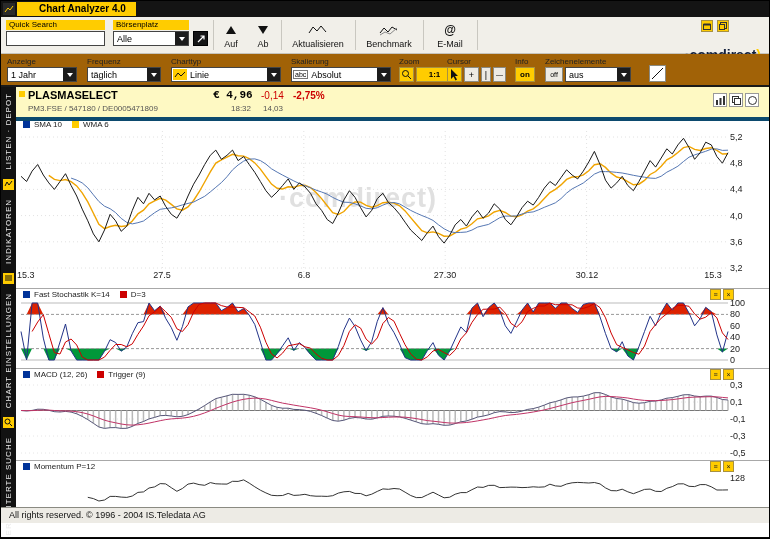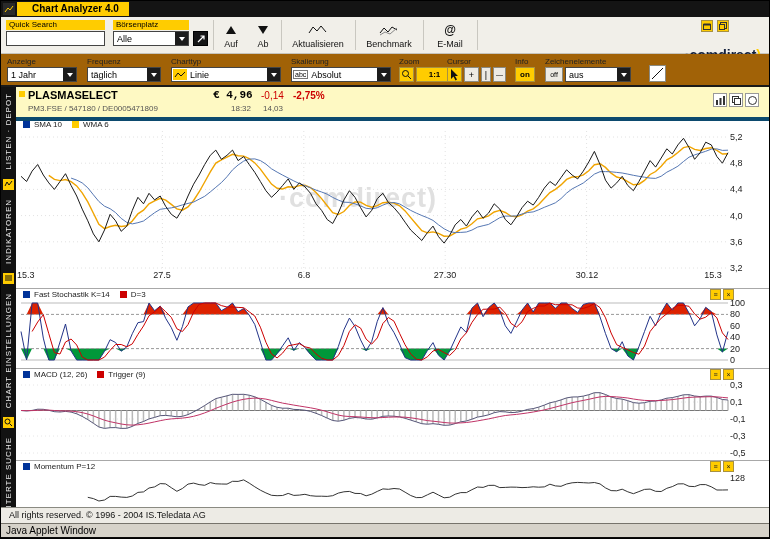--- a/index.html
+++ b/index.html
@@ -1,21 +1,21 @@
 <!DOCTYPE html>
 <html><head>
 <meta charset="utf-8">
 <style>
   html,body{margin:0;padding:0;background:#9a9a9a;}
   .win{position:relative;width:770px;height:539px;background:#fff;border:1px solid #000;
        box-sizing:border-box;font-family:"Liberation Sans",sans-serif;overflow:hidden;}
   
   .titlebar{position:absolute;left:0;top:0;width:100%;height:16px;background:#141414;}
   .tb-icon{position:absolute;left:2px;top:2px;width:12px;height:12px;background:#2a2a2a;display:flex;align-items:center;justify-content:center;}
-  .tb-yellow{position:absolute;left:16px;top:1px;height:14px;background:#ffcc00;padding:0 10px 0 15px;
+  .tb-yellow{position:absolute;left:16px;top:1px;height:14px;background:#ffcc00;padding:0 10px 0 22px;
              font-size:10px;font-weight:bold;line-height:14px;color:#000;}
   
   .tbar1{position:absolute;left:0;top:16px;width:100%;height:37px;background:#f1efe9;border-bottom:1px solid #c6c4bd;box-sizing:border-box;}
   .tbar2{position:absolute;left:0;top:53px;width:100%;height:33px;background:#a16207;border-bottom:2px solid #1a1a1a;box-sizing:border-box;}
   .chip{position:absolute;top:3px;height:10px;background:#ffcc00;font-size:8px;line-height:10px;padding:0 3px;color:#000;box-sizing:border-box;}
   .ti{position:absolute;top:14px;height:15px;border:1px solid #444;background:#fff;font-size:9px;padding:0 3px;box-sizing:border-box;font-family:inherit;}
   .dd{position:absolute;height:15px;border:1px solid #444;background:#fff;display:flex;align-items:center;box-sizing:border-box;cursor:pointer;}
   .dd.r1{top:14px}.dd.r2{top:13px}
   .dd-val{flex:1;font-size:9px;padding-left:3px;white-space:nowrap;overflow:hidden;color:#000;}
   .dd-btn{width:13px;align-self:stretch;background:#1c1c1c;display:flex;align-items:center;justify-content:center;}
@@ -507,17 +507,14 @@
   <button class="pic" style="left:709px;top:460px">≡</button>
   <button class="pic" style="left:722px;top:460px">×</button>
   <svg id="svg-mom" class="csvg" style="top:469px" width="754" height="37">
       <polyline points="71.8,27.3 77.4,28.6 82.9,31.0 88.5,30.0 94.1,26.4 99.6,26.4 105.2,27.1 110.8,27.4 116.3,26.0 121.9,22.4 127.5,21.9 133.0,18.0 138.6,16.9 144.2,13.6 149.7,13.9 155.3,17.7 160.9,21.3 166.4,18.5 172.0,14.1 177.6,13.1 183.1,14.6 188.7,15.3 194.3,12.6 199.8,13.8 205.4,14.0 211.0,14.1 216.5,11.3 222.1,11.4 227.7,9.9 233.2,13.1 238.8,16.8 244.4,20.2 249.9,22.9 255.5,25.3 261.1,25.7 266.6,25.5 272.2,23.4 277.8,25.4 283.3,25.1 288.9,24.3 294.5,25.7 300.0,26.2 305.6,26.2 311.2,26.4 316.7,25.7 322.3,23.1 327.9,21.8 333.4,21.4 339.0,23.4 344.6,23.5 350.1,25.8 355.7,24.2 361.3,21.4 366.9,18.9 372.4,19.3 378.0,18.5 383.6,19.0 389.1,22.2 394.7,25.5 400.3,27.6 405.8,27.5 411.4,24.8 417.0,22.2 422.5,25.0 428.1,27.8 433.7,27.2 439.2,24.2 444.8,22.6 450.4,22.6 455.9,19.7 461.5,17.0 467.1,17.4 472.6,15.4 478.2,15.3 483.8,17.6 489.3,17.4 494.9,17.1 500.5,17.2 506.0,17.6 511.6,17.4 517.2,16.8 522.7,17.2 528.3,16.9 533.9,14.2 539.4,15.9 545.0,16.3 550.6,14.0 556.1,12.8 561.7,12.4 567.3,12.7 572.8,13.0 578.4,12.5 584.0,13.9 589.5,17.9 595.1,20.6 600.7,20.8 606.2,19.2 611.8,21.8 617.4,23.7 622.9,21.6 628.5,19.4 634.1,19.1 639.6,21.3 645.2,21.5 650.8,18.3 656.3,16.6 661.9,13.9 667.5,13.8 673.0,16.3 678.6,16.6 684.2,14.6 689.7,14.6 695.3,16.8 700.9,20.0 706.4,20.0 712.0,19.9" fill="none" stroke="#333333" stroke-width="1"></polyline>
     </svg>
   <span class="ylab" style="top:472px">128</span>
 
   <div class="statusbar">
     <span>All rights reserved. © 1996 - 2004 IS.Teledata AG</span>
   </div>
-  <div class="javabar">
-    <span>Java Applet Window</span>
-  </div>
   <div class="bstrip"></div>
 </div>
 
 </body></html>

